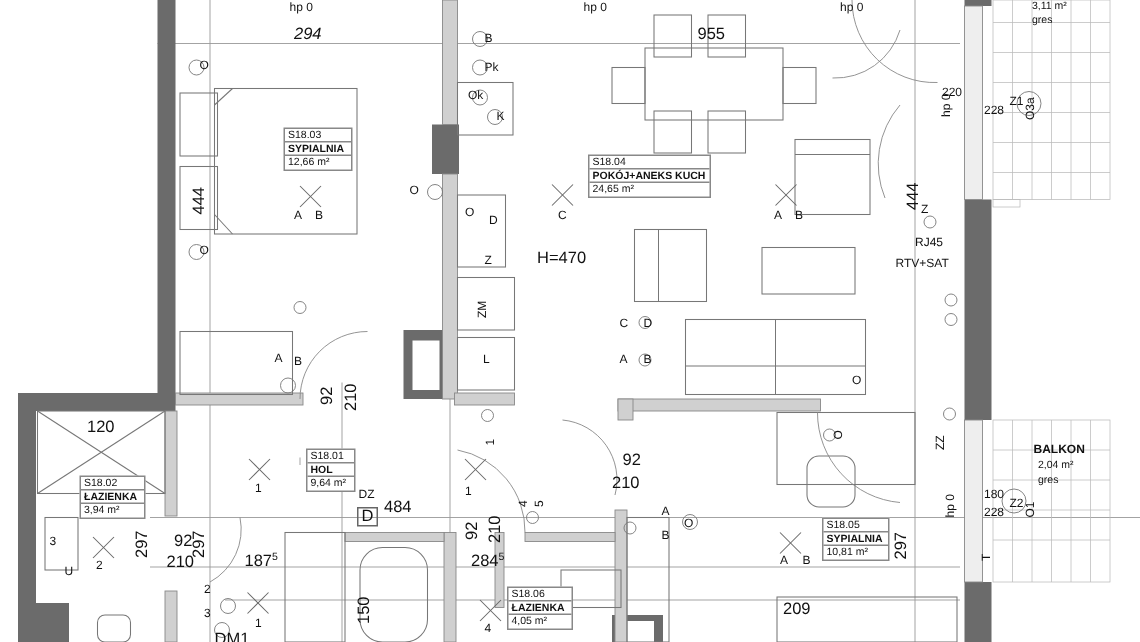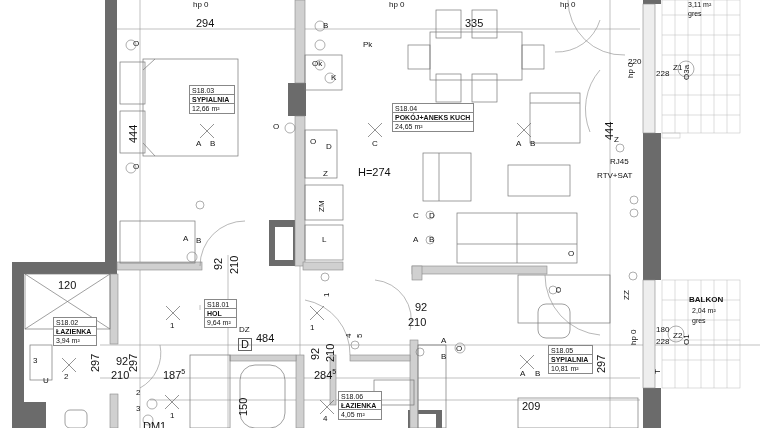--- a/index.html
+++ b/index.html
@@ -201,27 +201,27 @@
     <circle cx="200" cy="205" r="4"></circle>
       <circle cx="620" cy="148" r="4"></circle>
     <circle cx="686" cy="69" r="8"></circle>
       <circle cx="676" cy="334" r="8"></circle>
     <circle cx="152" cy="404" r="5"></circle>
       <circle cx="148" cy="420" r="5"></circle>
   </g>
 </svg>
 
 <div class="t small" style="left:193px;top:1px;">hp 0</div>
-<div class="t dim" style="left:196px;top:18px;">294</div>
+<div class="t dim" style="left:196px;top:18px;font-style:italic;">294</div>
 <div class="t small" style="left:389px;top:1px;">hp 0</div>
-<div class="t dim" style="left:465px;top:18px;">335</div>
+<div class="t dim" style="left:465px;top:18px;">955</div>
 <div class="t small" style="left:560px;top:1px;">hp 0</div>
 
 <div class="t small" style="left:323px;top:22px;">B</div>
-<div class="t small" style="left:323px;top:41px;margin-left:40px;">Pk</div>
+<div class="t small" style="left:323px;top:41px;">Pk</div>
 <div class="t small" style="left:312px;top:60px;">Ok</div>
 <div class="t small" style="left:331px;top:74px;">K</div>
 <div class="t small" style="left:133px;top:40px;">O</div>
 <div class="t small" style="left:133px;top:163px;">O</div>
 <div class="t small" style="left:273px;top:123px;">O</div>
 <div class="t small" style="left:310px;top:138px;">O</div>
 <div class="t small" style="left:326px;top:143px;">D</div>
 <div class="t small" style="left:323px;top:170px;">Z</div>
 <div class="t small rot" style="left:318px;top:212px;transform:rotate(-90deg);">ZM</div>
 <div class="t small" style="left:322px;top:236px;">L</div>
@@ -237,21 +237,21 @@
 <div class="t small" style="left:210px;top:140px;">B</div>
 
 <div class="roomlabel" style="left:392px;top:103px;width:80px;">
   <div>S18.04</div>
   <div class="name">POKÓJ+ANEKS KUCH</div>
   <div>24,65 m²</div>
 </div>
 <div class="t small" style="left:372px;top:140px;">C</div>
 <div class="t small" style="left:516px;top:140px;">A</div>
 <div class="t small" style="left:530px;top:140px;">B</div>
-<div class="t dim" style="left:358px;top:167px;">H=274</div>
+<div class="t dim" style="left:358px;top:167px;">H=470</div>
 <div class="t dim rot" style="left:604px;top:140px;transform:rotate(-90deg);">444</div>
 <div class="t small" style="left:614px;top:136px;">Z</div>
 <div class="t small" style="left:610px;top:158px;">RJ45</div>
 <div class="t small" style="left:597px;top:172px;">RTV+SAT</div>
 <div class="t small rot" style="left:627px;top:78px;transform:rotate(-90deg);">hp 0</div>
 <div class="t small" style="left:628px;top:58px;">220</div>
 <div class="t small" style="left:656px;top:70px;">228</div>
 <div class="t small" style="left:673px;top:64px;">Z1</div>
 <div class="t small rot" style="left:683px;top:80px;transform:rotate(-90deg);">O3a</div>
 <div class="t tiny" style="left:688px;top:1px;">3,11 m²</div>

